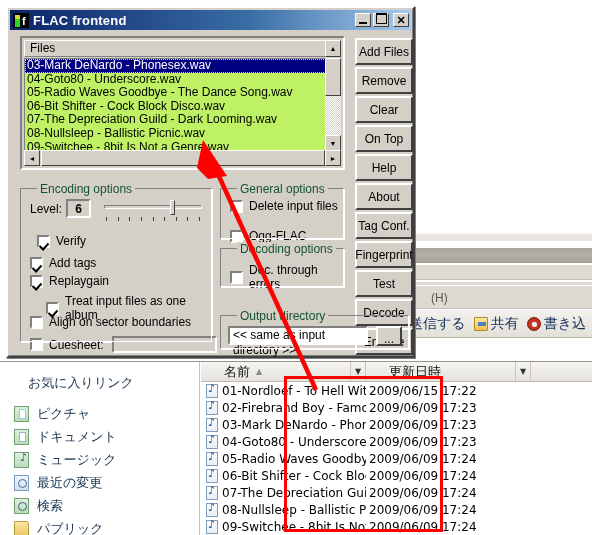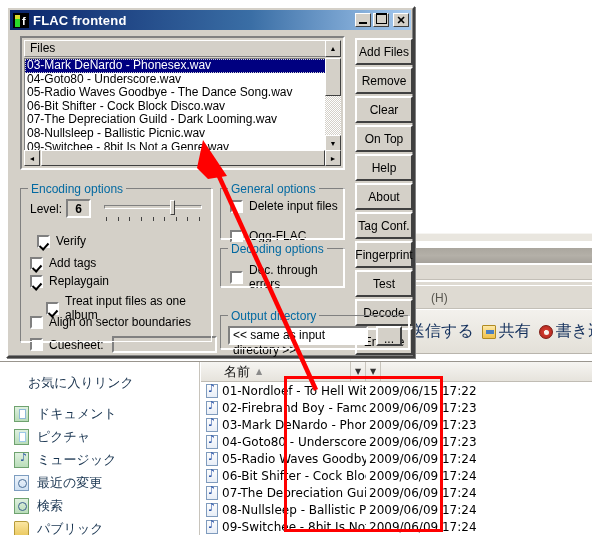--- a/index.html
+++ b/index.html
@@ -39,25 +39,25 @@
   .exp-band3 {
     position: absolute; left: 405px; top: 53px; width: 187px; height: 12px;
     background: #dedad2; border-top: 1px solid #ffffff;
   }
   .exp-menubar {
     position: absolute; left: 405px; top: 57px; width: 187px; height: 24px;
     background: #dedad2; border-top: 1px solid #ffffff; border-bottom: 1px solid #c3bfb7;
     font-size: 12px; color: #58564f; line-height: 24px; padding-left: 26px;
   }
   .exp-toolbar {
-    position: absolute; left: 405px; top: 82px; width: 187px; height: 44px;
+    position: absolute; left: 405px; top: 82px; width: 187px; height: 28px;
     background: linear-gradient(to bottom,#f3f1ed 0%, #e3e0d8 100%);
     border-bottom: 1px solid #b9b5ad;
     display: flex; align-items: center; gap: 8px; padding-left: 4px;
-    font-size: 16px; color: #14305c; white-space: nowrap; overflow: hidden;
+    font-size: 14px; color: #14305c; white-space: nowrap; overflow: hidden;
   }
   .tb-item { display: flex; align-items: center; gap: 3px; }
   .tb-ico { width: 14px; height: 14px; display: inline-block; position: relative; flex: 0 0 auto; }
   .ico-share { background: linear-gradient(to bottom,#fde8a6,#f0c14b); border: 1px solid #b08a22; border-radius: 1px; }
   .ico-share::after { content: ""; position: absolute; left: 2px; top: 3px; width: 9px; height: 7px;
         background: radial-gradient(circle at 3px 3px,#4a7fc1 2.2px, transparent 2.3px),
                     radial-gradient(circle at 7px 3px,#4a7fc1 2.2px, transparent 2.3px); }
   .ico-burn { border-radius: 50%; background: radial-gradient(circle at 50% 50%,#ffffff 0%,#ffffff 22%,#d43b2f 23%,#a8231a 100%);
         border: 1px solid #7d1a12; }
   .ico-burn::after { content:""; position:absolute; left:4px; top:4px; width:5px;height:5px; border-radius:50%; background:#f5f2ec; }
@@ -180,21 +180,21 @@
     background: #d4d0c8; border: 1px solid; border-color: #ffffff #808080 #808080 #ffffff;
     font: 12px "Liberation Sans", sans-serif; color: #000; padding-left: 5px; line-height: 15px;
   }
   .files-updn {
     position: absolute; right: 2px; top: 2px; width: 16px; height: 17px;
     background: #d4d0c8; border: 1px solid; border-color: #ffffff #404040 #404040 #ffffff;
     display: flex; align-items: center; justify-content: center; font-size: 7px; color: #000;
   }
   .files-list {
     position: absolute; left: 2px; top: 20px; width: 303px; height: 94px;
-    background: #ffffff; border: 1px solid; border-color: #808080 #ffffff #ffffff #808080;
+    background: #bef264; border: 1px solid; border-color: #808080 #ffffff #ffffff #808080;
     overflow: hidden;
   }
   .fitem { height: 13.6px; font: 12px "Liberation Sans", sans-serif; color: #000; padding-left: 2px;
     white-space: nowrap; line-height: 13.6px; }
   .fitem.sel { background: #000080; color: #ffffff; outline: 1px dotted #cfcfcf; outline-offset: -1px; }
   .vscroll {
     position: absolute; right: 2px; top: 20px; width: 16px; height: 94px; background: #d4d0c8;
   }
   .vs-thumb { position: absolute; left: 0; top: 0; width: 16px; height: 38px; background: #d4d0c8;
     border: 1px solid; border-color: #ffffff #404040 #404040 #ffffff; }
@@ -223,22 +223,22 @@
     width: 58px; height: 27px; margin-bottom: 2px; background: #d4d0c8;
     border: 2px solid; border-color: #ffffff #404040 #404040 #ffffff;
     font: 12px "Liberation Sans", sans-serif; color: #000;
     display: flex; align-items: center; justify-content: center;
   }
 
   
   .grp { position: absolute; border: 1px solid #808080; border-right-color: #fff; border-bottom-color: #fff; }
   .grp::after { content: ""; position: absolute; left: -1px; top: -1px; right: 0px; bottom: 0px;
      border: 1px solid #ffffff; border-left-color: transparent; border-top-color: transparent; pointer-events: none; }
-  .grp-lbl { position: absolute; top: -7px; left: 7px; background: #d4d0c8; padding: 0 3px;
-     font: 12px "Liberation Sans", sans-serif; color: #0369a1; z-index: 2; }
+  .grp-lbl { position: absolute; top: -7px; left: 16px; background: #d4d0c8; padding: 0 3px;
+     font: 12px "Liberation Sans", sans-serif; color: #14532d; z-index: 2; }
 
   .g-enc { left: 12px; top: 180px; width: 193px; height: 155px; }
   .g-gen { left: 212px; top: 180px; width: 125px; height: 52px; }
   .g-dec { left: 212px; top: 240px; width: 125px; height: 40px; }
   .g-out { left: 212px; top: 307px; width: 190px; height: 35px; }
 
   .lvl-row { position: absolute; left: 9px; top: 10px; display: flex; align-items: center; }
   .lvl-lbl { font: 12px "Liberation Sans", sans-serif; color: #000; margin-right: 4px; }
   .lvl-val {
     width: 25px; height: 19px; background: #d4d0c8;
@@ -304,26 +304,26 @@
         <span>書き込</span>
       </div>
     </div>
 
     <div class="exp-body">
 
       <div class="exp-nav">
         <div class="nav-title">お気に入りリンク</div>
         <div class="nav-list">
           <div class="nav-item">
+            <span class="nav-ico ico-pic"></span>
+            <span>ピクチャ</span>
+          </div>
+          <div class="nav-item">
             <span class="nav-ico ico-doc"></span>
             <span>ドキュメント</span>
-          </div>
-          <div class="nav-item">
-            <span class="nav-ico ico-pic"></span>
-            <span>ピクチャ</span>
           </div>
           <div class="nav-item">
             <span class="nav-ico ico-mus"></span>
             <span>ミュージック</span>
           </div>
           <div class="nav-item">
             <span class="nav-ico ico-recent"></span>
             <span>最近の変更</span>
           </div>
           <div class="nav-item">
@@ -338,20 +338,23 @@
       </div>
 
       <div class="exp-listpane">
         <div class="col-header">
           <div class="col col-name">
             <span>名前</span>
             <span class="sort-caret">▲</span>
           </div>
           <div class="col col-drop">
             <span class="caret-dn">▼</span>
+          </div>
+          <div class="col col-date">
+            <span>更新日時</span>
           </div>
           <div class="col col-drop">
             <span class="caret-dn">▼</span>
           </div>
         </div>
 
         <div class="file-rows">
           <div class="file-row">
             <span class="fr-name">
               <span class="mus-ico"></span>

